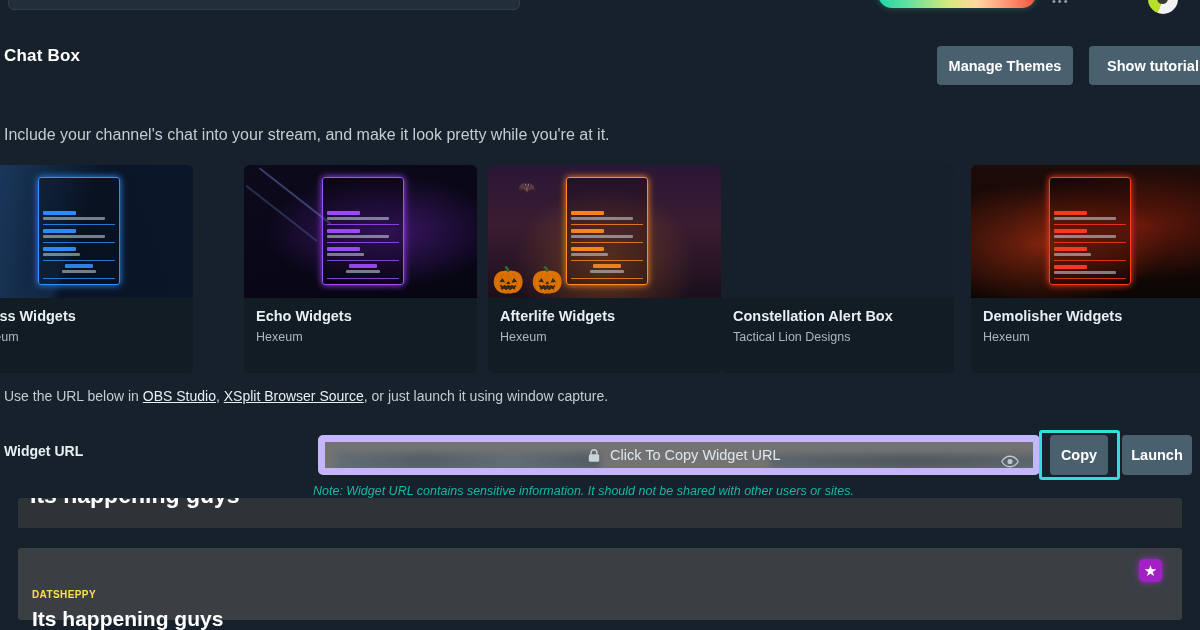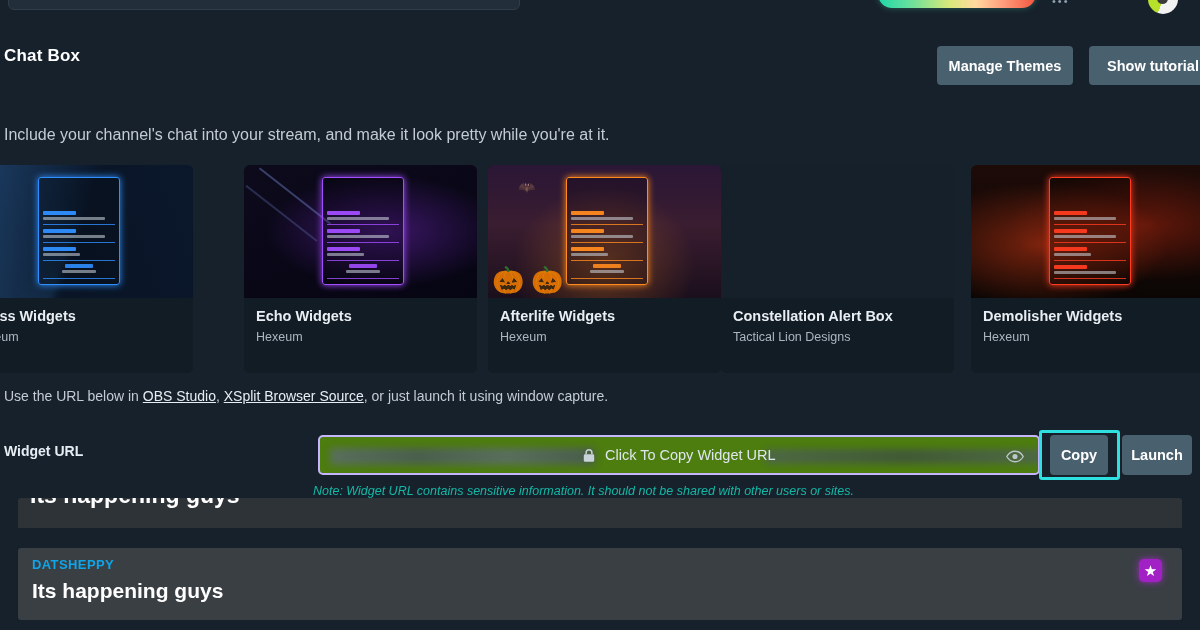--- a/index.html
+++ b/index.html
@@ -129,21 +129,21 @@
   
   .use-url {
     position:absolute; left:4px; top:388px; font-size:14px; color:#c3ccd4;
   }
   .use-url a { color:#e6edf3; text-decoration:underline; cursor:pointer; }
   .lbl-widget-url {
     position:absolute; left:4px; top:443px; font-size:14px; color:#e6edf3; font-weight:bold;
   }
   .url-field {
     position:absolute; left:318px; top:435px; width:722px; height:40px;
-    background:#4d7c0f; border:2px solid #c4b5fd; border-radius:5px;
+    background:#737373; border:7px solid #c4b5fd; border-radius:5px;
     display:flex; align-items:center; padding:0 10px; cursor:pointer; overflow:hidden;
   }
   .url-blur {
     position:absolute; left:10px; top:11px; width:265px; height:17px;
     background:linear-gradient(90deg,#5d6b78,#4a5763,#5d6b78,#47535f);
     filter:blur(3.6px); opacity:.75; border-radius:3px;
   }
   .url-blur2 {
     position:absolute; left:445px; top:12px; width:555px; height:15px;
     background:linear-gradient(90deg,#4e5c68,#39454f,#505d69,#333f49,#4a5762);
@@ -178,21 +178,21 @@
     position:absolute; left:18px; top:498px; width:1164px; height:30px;
     background:#2e3338; border-radius:3px 3px 0 0; overflow:hidden;
   }
   .chat-top .ct {
     position:absolute; left:12px; top:-16px; font-size:23px; font-weight:bold; color:#fff;
   }
   .chat-msg {
     position:absolute; left:18px; top:548px; width:1164px; height:72px;
     background:#3a3f44; border-radius:3px; padding:9px 14px;
   }
-  .chat-user { font-size:13px; font-weight:bold; color:#0ea5e9; letter-spacing:.4px; }
+  .chat-user { font-size:10px; font-weight:bold; color:#fde047; letter-spacing:.4px;margin-top:32px; }
   .chat-text { font-size:21px; font-weight:bold; color:#ffffff; margin-top:7px; }
   .chat-badge {
     position:absolute; right:20px; top:11px; width:23px; height:23px;
     border-radius:5px; background:#a221c4;
     display:flex; align-items:center; justify-content:center;
     box-shadow:0 0 7px rgba(185,40,225,.75);
     color:#fff; font-size:15px; line-height:1;
   }
 </style>
 </head>

